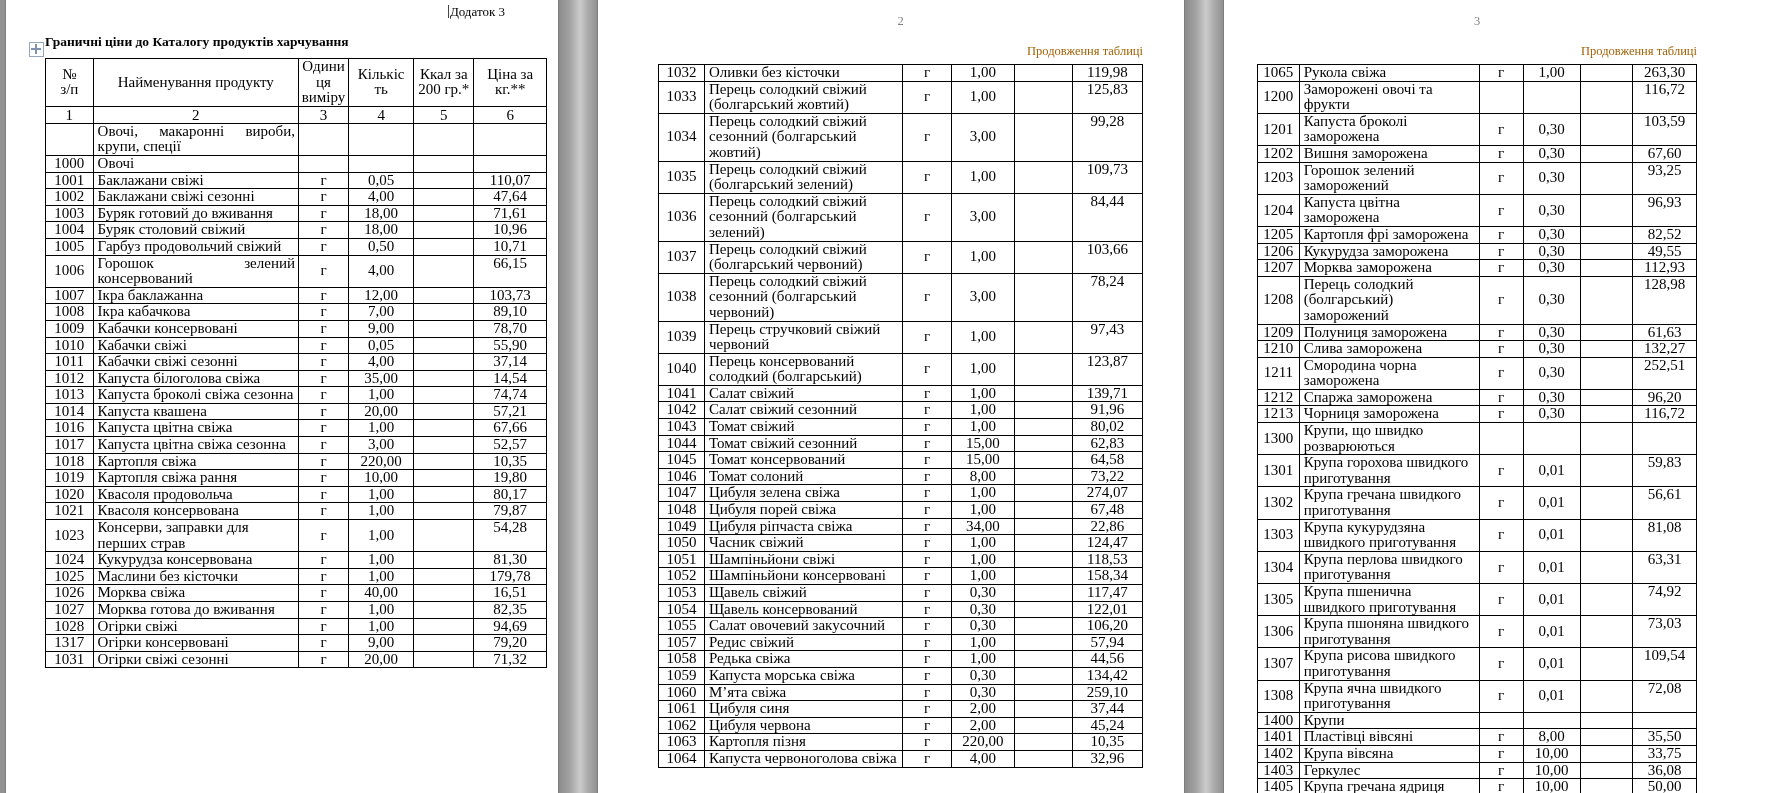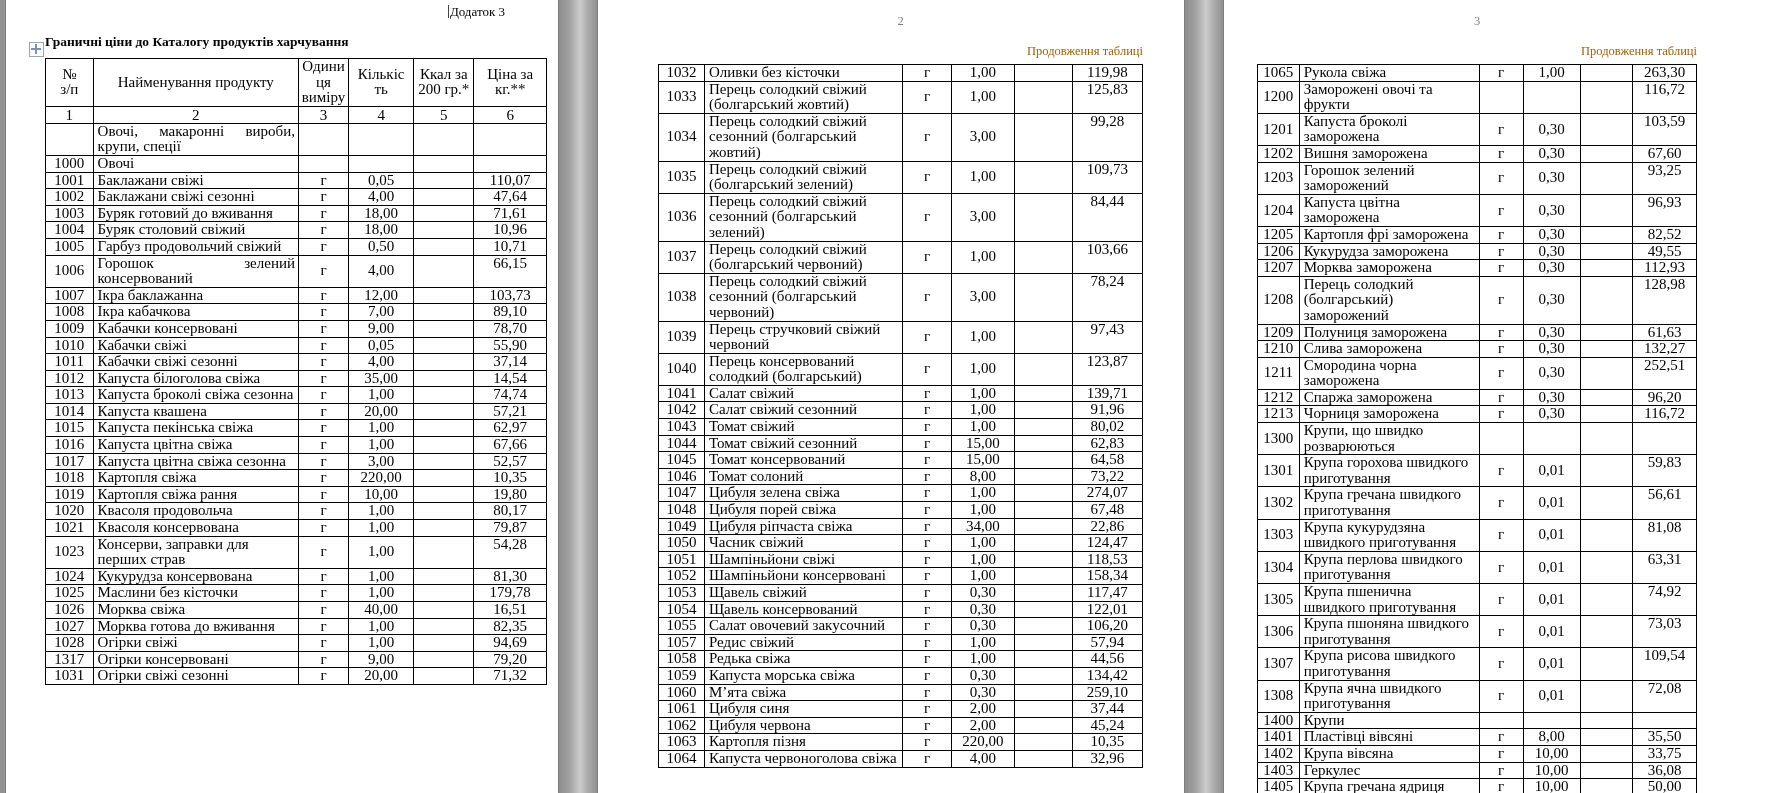--- a/index.html
+++ b/index.html
@@ -221,28 +221,20 @@
             </tr>
             <tr>
               <td class="c-num">1014</td>
               <td class="c-name">Капуста квашена</td>
               <td class="c-unit">г</td>
               <td class="c-qty">20,00</td>
               <td class="c-kcal"></td>
               <td class="c-price">57,21</td>
             </tr>
             <tr>
-              <td class="c-num">1015</td>
-              <td class="c-name">Капуста пекінська свіжа</td>
-              <td class="c-unit">г</td>
-              <td class="c-qty">1,00</td>
-              <td class="c-kcal"></td>
-              <td class="c-price">62,97</td>
-            </tr>
-            <tr>
               <td class="c-num">1016</td>
               <td class="c-name">Капуста цвітна свіжа</td>
               <td class="c-unit">г</td>
               <td class="c-qty">1,00</td>
               <td class="c-kcal"></td>
               <td class="c-price">67,66</td>
             </tr>
             <tr>
               <td class="c-num">1017</td>
               <td class="c-name">Капуста цвітна свіжа сезонна</td>

